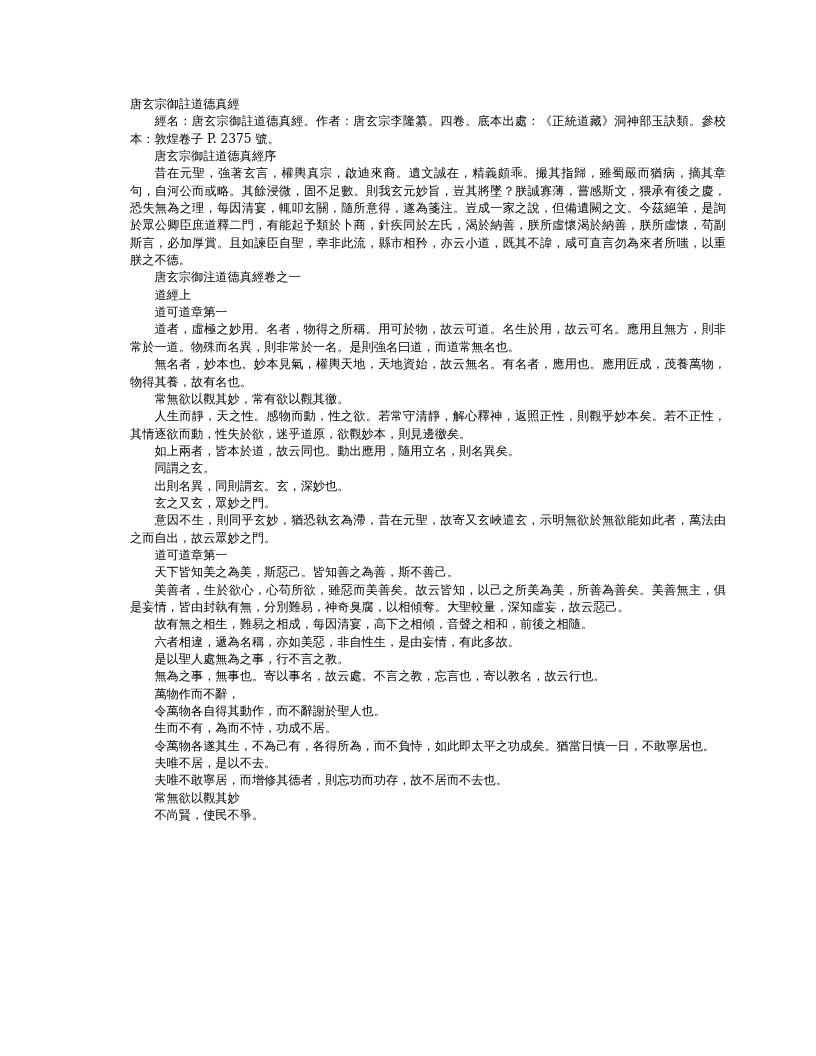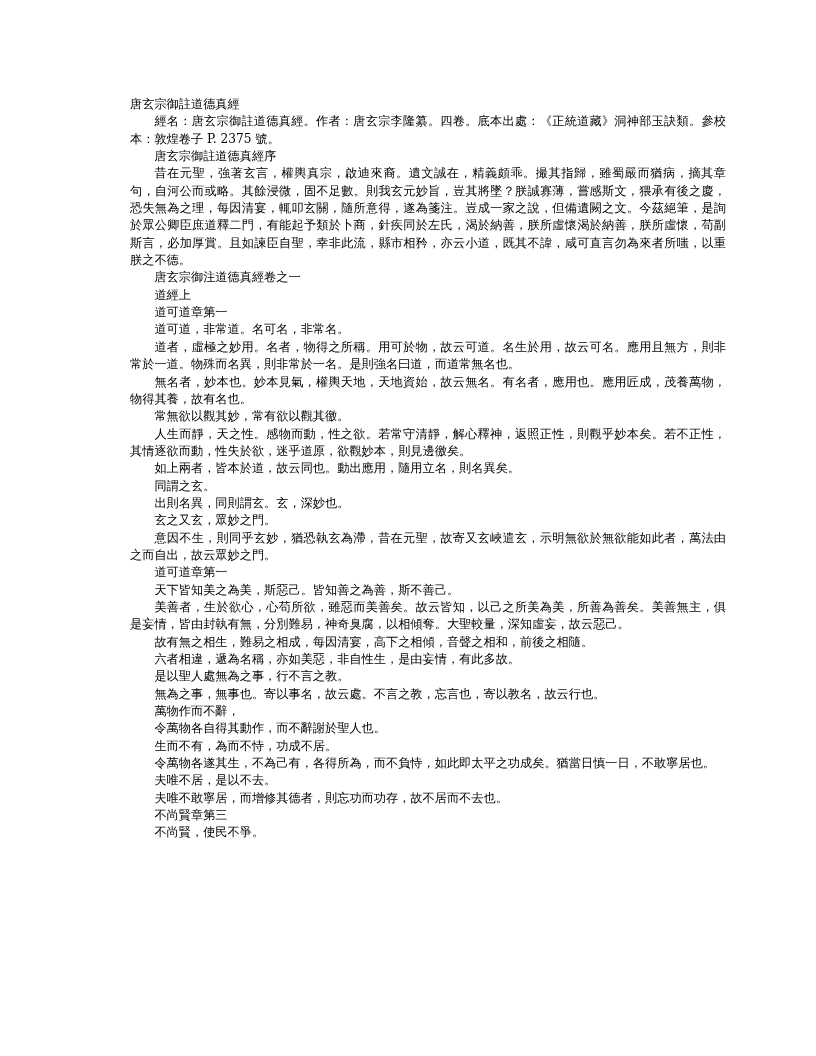--- a/index.html
+++ b/index.html
@@ -50,21 +50,20 @@
 
 <div id="page">
   <div id="doc-body">
       <p class="line flush">唐玄宗御註道德真經</p>
       <p class="line">經名：唐玄宗御註道德真經。作者：唐玄宗李隆纂。四卷。底本出處：《正統道藏》洞神部玉訣類。參校本：敦煌卷子 P. 2375 號。</p>
       <p class="line">唐玄宗御註道德真經序</p>
       <p class="line">昔在元聖，強著玄言，權輿真宗，啟迪來裔。遺文誠在，精義頗乖。撮其指歸，雖蜀嚴而猶病，摘其章句，自河公而或略。其餘浸微，固不足數。則我玄元妙旨，豈其將墜？朕誠寡薄，嘗感斯文，猥承有後之慶，恐失無為之理，每因清宴，輒叩玄關，隨所意得，遂為箋注。豈成一家之說，但備遺闕之文。今茲絕筆，是詢於眾公卿臣庶道釋二門，有能起予類於卜商，針疾同於左氏，渴於納善，朕所虛懷渴於納善，朕所虛懷，苟副斯言，必加厚賞。且如諫臣自聖，幸非此流，縣市相矜，亦云小道，既其不諱，咸可直言勿為來者所嗤，以重朕之不德。</p>
       <p class="line">唐玄宗御注道德真經卷之一</p>
       <p class="line">道經上</p>
       <p class="line">道可道章第一</p>
-      <p class="line">道可道，非常道。名可名，非常名。</p>
       <p class="line">道者，虛極之妙用。名者，物得之所稱。用可於物，故云可道。名生於用，故云可名。應用且無方，則非常於一道。物殊而名異，則非常於一名。是則強名曰道，而道常無名也。</p>
       <p class="line">無名者，妙本也。妙本見氣，權輿天地，天地資始，故云無名。有名者，應用也。應用匠成，茂養萬物，物得其養，故有名也。</p>
       <p class="line">常無欲以觀其妙，常有欲以觀其徼。</p>
       <p class="line">人生而靜，天之性。感物而動，性之欲。若常守清靜，解心釋神，返照正性，則觀乎妙本矣。若不正性，其情逐欲而動，性失於欲，迷乎道原，欲觀妙本，則見邊徼矣。</p>
       <p class="line">如上兩者，皆本於道，故云同也。動出應用，隨用立名，則名異矣。</p>
       <p class="line">同謂之玄。</p>
       <p class="line">出則名異，同則謂玄。玄，深妙也。</p>
       <p class="line">玄之又玄，眾妙之門。</p>
       <p class="line">意因不生，則同乎玄妙，猶恐執玄為滯，昔在元聖，故寄又玄峽遣玄，示明無欲於無欲能如此者，萬法由之而自出，故云眾妙之門。</p>
       <p class="line">道可道章第一</p>
@@ -73,16 +72,16 @@
       <p class="line">故有無之相生，難易之相成，每因清宴，高下之相傾，音聲之相和，前後之相隨。</p>
       <p class="line">六者相違，遞為名稱，亦如美惡，非自性生，是由妄情，有此多故。</p>
       <p class="line">是以聖人處無為之事，行不言之教。</p>
       <p class="line">無為之事，無事也。寄以事名，故云處。不言之教，忘言也，寄以教名，故云行也。</p>
       <p class="line">萬物作而不辭，</p>
       <p class="line">令萬物各自得其動作，而不辭謝於聖人也。</p>
       <p class="line">生而不有，為而不恃，功成不居。</p>
       <p class="line">令萬物各遂其生，不為己有，各得所為，而不負恃，如此即太平之功成矣。猶當日慎一日，不敢寧居也。</p>
       <p class="line">夫唯不居，是以不去。</p>
       <p class="line">夫唯不敢寧居，而增修其德者，則忘功而功存，故不居而不去也。</p>
-      <p class="line">不尚賢章第三</p>
+      <p class="line">常無欲以觀其妙</p>
       <p class="line">不尚賢，使民不爭。</p>
     </div>
 </div>
 
 </body></html>

